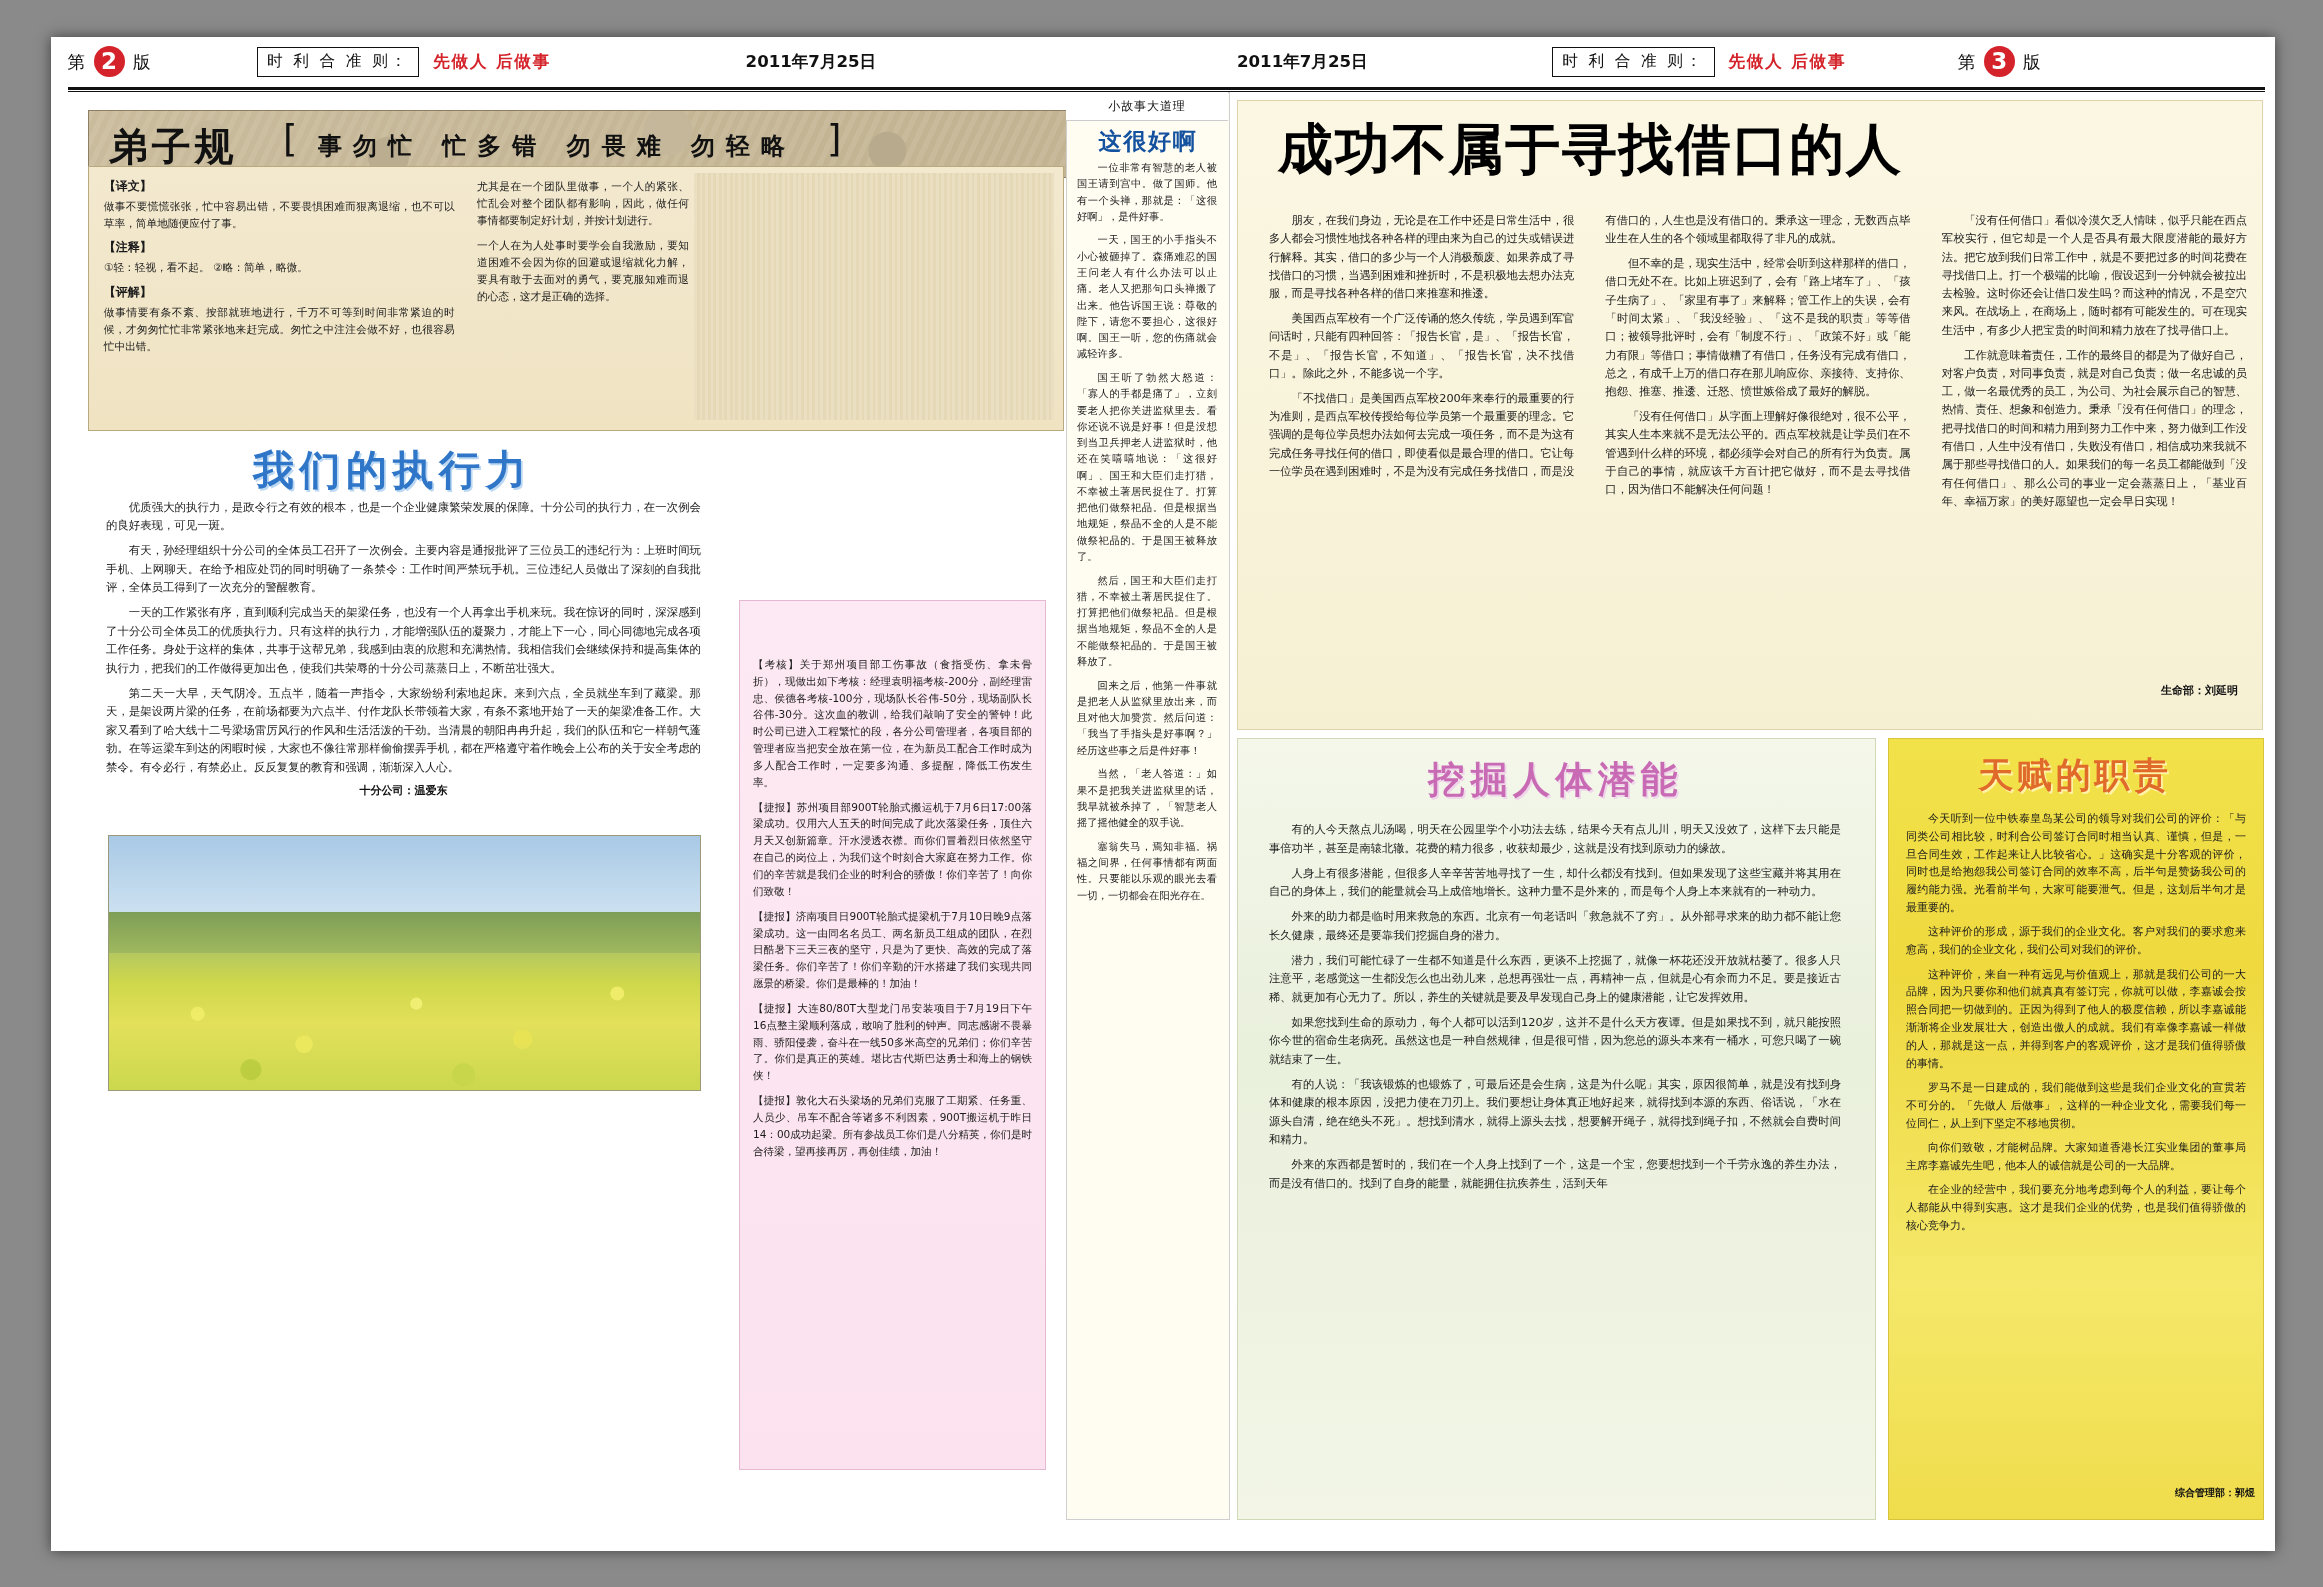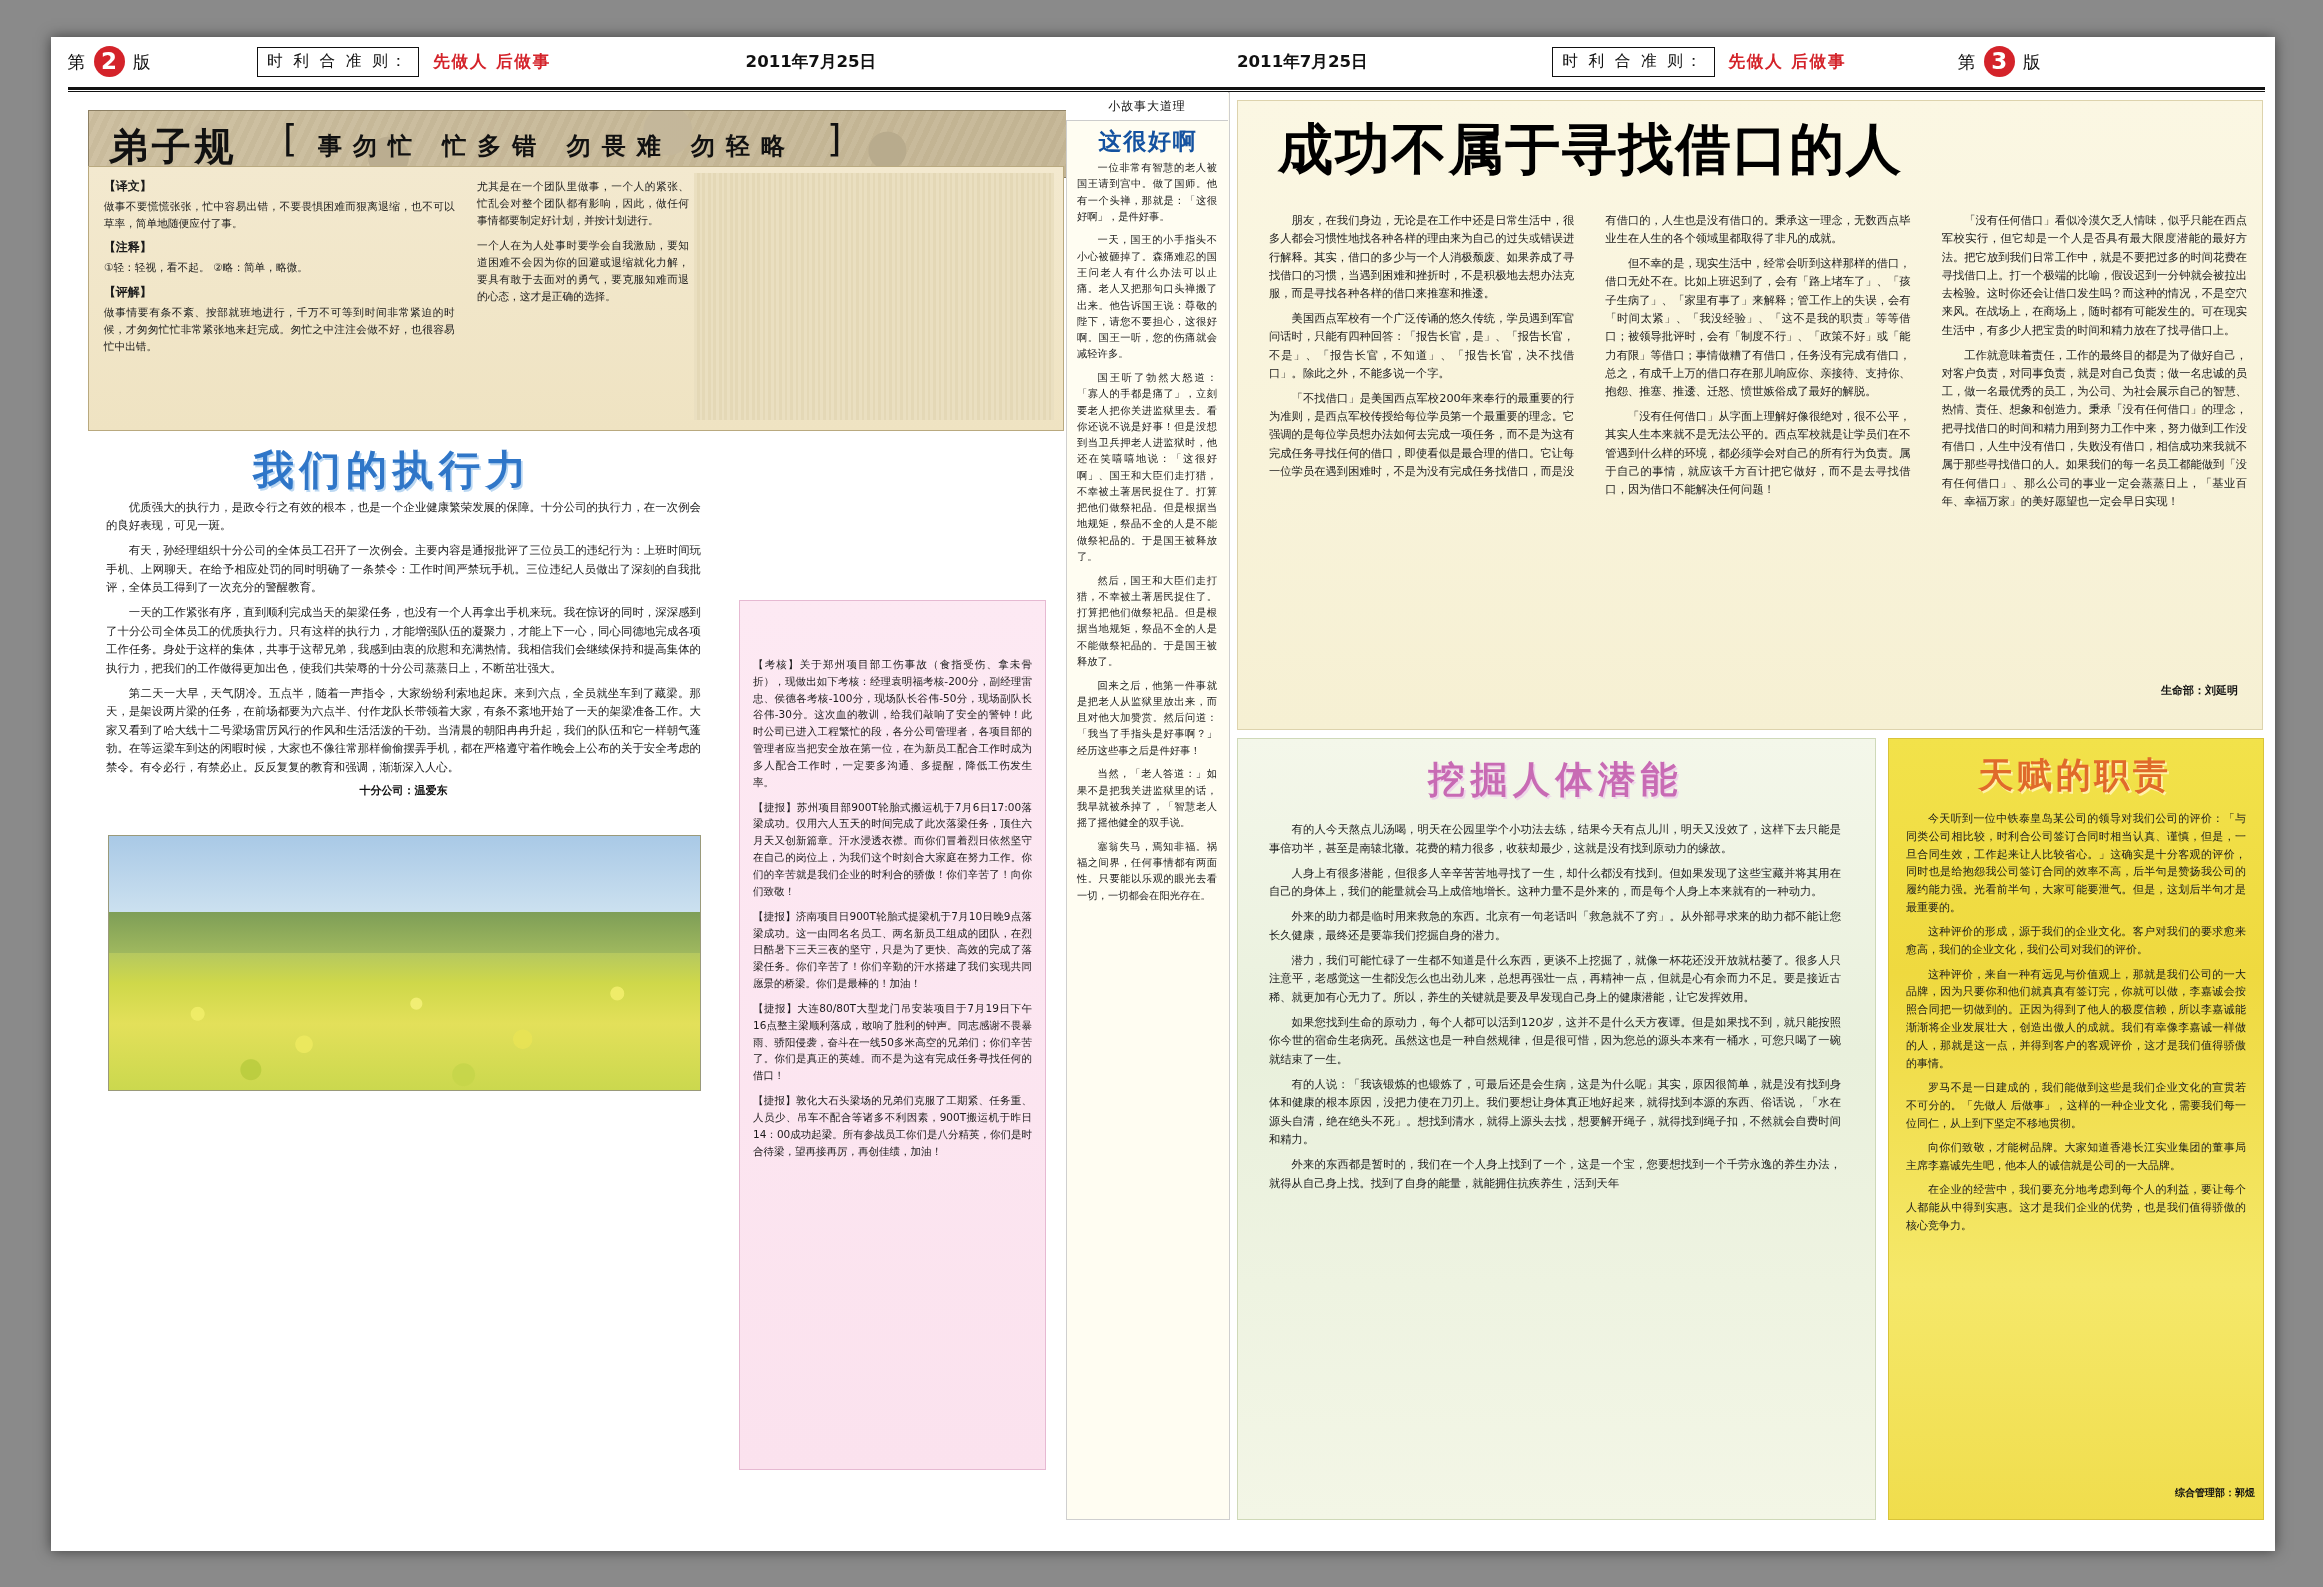--- a/index.html
+++ b/index.html
@@ -228,21 +228,21 @@
     <div class="fl-sky"></div>
     <div class="fl-hill"></div>
     <div class="fl-dots"></div>
   </div>
 
   <div class="news-col">
     <div class="news-inner">
       <p class="nb">【考核】关于郑州项目部工伤事故（食指受伤、拿未骨折），现做出如下考核：经理袁明福考核-200分，副经理雷忠、侯德各考核-100分，现场队长谷伟-50分，现场副队长谷伟-30分。这次血的教训，给我们敲响了安全的警钟！此时公司已进入工程繁忙的段，各分公司管理者，各项目部的管理者应当把安全放在第一位，在为新员工配合工作时成为多人配合工作时，一定要多沟通、多提醒，降低工伤发生率。</p>
       <p class="nb">【捷报】苏州项目部900T轮胎式搬运机于7月6日17:00落梁成功。仅用六人五天的时间完成了此次落梁任务，顶住六月天又创新篇章。汗水浸透衣襟。而你们冒着烈日依然坚守在自己的岗位上，为我们这个时刻合大家庭在努力工作。你们的辛苦就是我们企业的时利合的骄傲！你们辛苦了！向你们致敬！</p>
       <p class="nb">【捷报】济南项目日900T轮胎式提梁机于7月10日晚9点落梁成功。这一由同名名员工、两名新员工组成的团队，在烈日酷暑下三天三夜的坚守，只是为了更快、高效的完成了落梁任务。你们辛苦了！你们辛勤的汗水搭建了我们实现共同愿景的桥梁。你们是最棒的！加油！</p>
-      <p class="nb">【捷报】大连80/80T大型龙门吊安装项目于7月19日下午16点整主梁顺利落成，敢响了胜利的钟声。同志感谢不畏暴雨、骄阳侵袭，奋斗在一线50多米高空的兄弟们；你们辛苦了。你们是真正的英雄。而不是为这有完成任务寻找任何的借口！</p>
+      <p class="nb">【捷报】大连80/80T大型龙门吊安装项目于7月19日下午16点整主梁顺利落成，敢响了胜利的钟声。同志感谢不畏暴雨、骄阳侵袭，奋斗在一线50多米高空的兄弟们；你们辛苦了。你们是真正的英雄。堪比古代斯巴达勇士和海上的钢铁侠！</p>
       <p class="nb">【捷报】敦化大石头梁场的兄弟们克服了工期紧、任务重、人员少、吊车不配合等诸多不利因素，900T搬运机于昨日14：00成功起梁。所有参战员工你们是八分精英，你们是时合待梁，望再接再厉，再创佳绩，加油！</p>
     </div>
   </div>
 
   <div class="mid-col"></div>
   <div class="mid-head">小故事大道理</div>
   <div class="mid-title">这很好啊</div>
   <div class="mid-body">
     <p>一位非常有智慧的老人被国王请到宫中。做了国师。他有一个头禅，那就是：「这很好啊」，是件好事。</p>
     <p>一天，国王的小手指头不小心被砸掉了。森痛难忍的国王问老人有什么办法可以止痛。老人又把那句口头禅搬了出来。他告诉国王说：尊敬的陛下，请您不要担心，这很好啊。国王一听，您的伤痛就会减轻许多。</p>
@@ -270,21 +270,21 @@
 
   <div class="potential"></div>
   <div class="pt-title">挖掘人体潜能</div>
   <div class="pt-body">
     <p>有的人今天熬点儿汤喝，明天在公园里学个小功法去练，结果今天有点儿川，明天又没效了，这样下去只能是事倍功半，甚至是南辕北辙。花费的精力很多，收获却最少，这就是没有找到原动力的缘故。</p>
     <p>人身上有很多潜能，但很多人辛辛苦苦地寻找了一生，却什么都没有找到。但如果发现了这些宝藏并将其用在自己的身体上，我们的能量就会马上成倍地增长。这种力量不是外来的，而是每个人身上本来就有的一种动力。</p>
     <p>外来的助力都是临时用来救急的东西。北京有一句老话叫「救急就不了穷」。从外部寻求来的助力都不能让您长久健康，最终还是要靠我们挖掘自身的潜力。</p>
     <p>潜力，我们可能忙碌了一生都不知道是什么东西，更谈不上挖掘了，就像一杯花还没开放就枯萎了。很多人只注意平，老感觉这一生都没怎么也出劲儿来，总想再强壮一点，再精神一点，但就是心有余而力不足。要是接近古稀、就更加有心无力了。所以，养生的关键就是要及早发现自己身上的健康潜能，让它发挥效用。</p>
     <p>如果您找到生命的原动力，每个人都可以活到120岁，这并不是什么天方夜谭。但是如果找不到，就只能按照你今世的宿命生老病死。虽然这也是一种自然规律，但是很可惜，因为您总的源头本来有一桶水，可您只喝了一碗就结束了一生。</p>
     <p>有的人说：「我该锻炼的也锻炼了，可最后还是会生病，这是为什么呢」其实，原因很简单，就是没有找到身体和健康的根本原因，没把力使在刀刃上。我们要想让身体真正地好起来，就得找到本源的东西、俗话说，「水在源头自清，绝在绝头不死」。想找到清水，就得上源头去找，想要解开绳子，就得找到绳子扣，不然就会自费时间和精力。</p>
-    <p>外来的东西都是暂时的，我们在一个人身上找到了一个，这是一个宝，您要想找到一个千劳永逸的养生办法，就得从自己身上找。找到了自身的能量，就能拥住抗疾养生，活到天年</p>
+    <p>外来的东西都是暂时的，我们在一个人身上找到了一个，这是一个宝，您要想找到一个千劳永逸的养生办法，而是没有借口的。找到了自身的能量，就能拥住抗疾养生，活到天年</p>
   </div>
   <div class="pt-sig">——《万病皆可心药医》</div>
 
   <div class="gift"></div>
   <div class="gift-title">天赋的职责</div>
   <div class="gift-body">
     <p>今天听到一位中铁泰皇岛某公司的领导对我们公司的评价：「与同类公司相比较，时利合公司签订合同时相当认真、谨慎，但是，一旦合同生效，工作起来让人比较省心。」这确实是十分客观的评价，同时也是给抱怨我公司签订合同的效率不高，后半句是赞扬我公司的履约能力强。光看前半句，大家可能要泄气。但是，这划后半句才是最重要的。</p>
     <p>这种评价的形成，源于我们的企业文化。客户对我们的要求愈来愈高，我们的企业文化，我们公司对我们的评价。</p>
     <p>这种评价，来自一种有远见与价值观上，那就是我们公司的一大品牌，因为只要你和他们就真真有签订完，你就可以做，李嘉诚会按照合同把一切做到的。正因为得到了他人的极度信赖，所以李嘉诚能渐渐将企业发展壮大，创造出傲人的成就。我们有幸像李嘉诚一样做的人，那就是这一点，并得到客户的客观评价，这才是我们值得骄傲的事情。</p>
     <p>罗马不是一日建成的，我们能做到这些是我们企业文化的宣贯若不可分的。「先做人 后做事」，这样的一种企业文化，需要我们每一位同仁，从上到下坚定不移地贯彻。</p>

